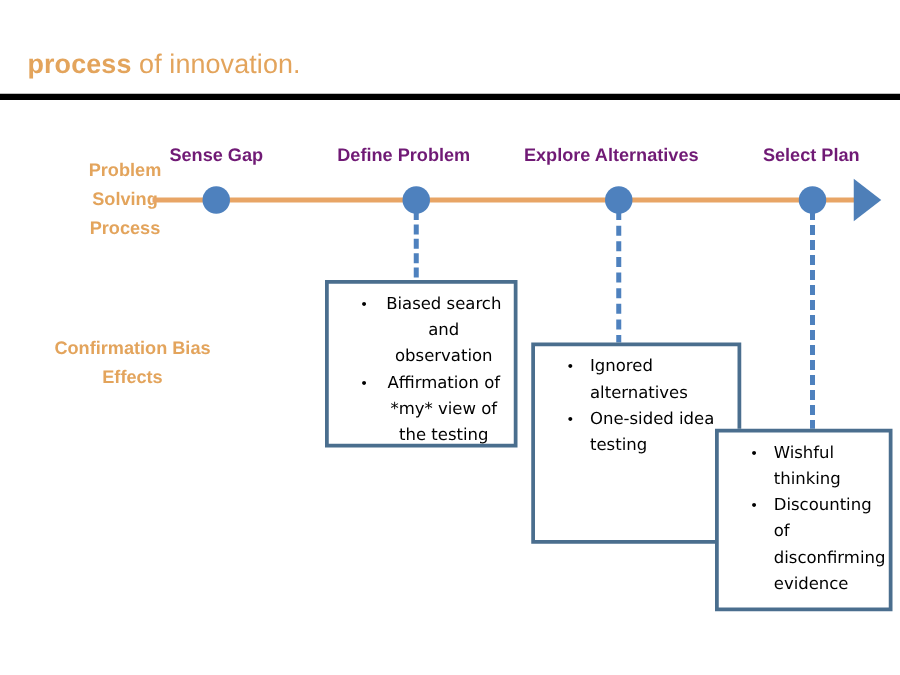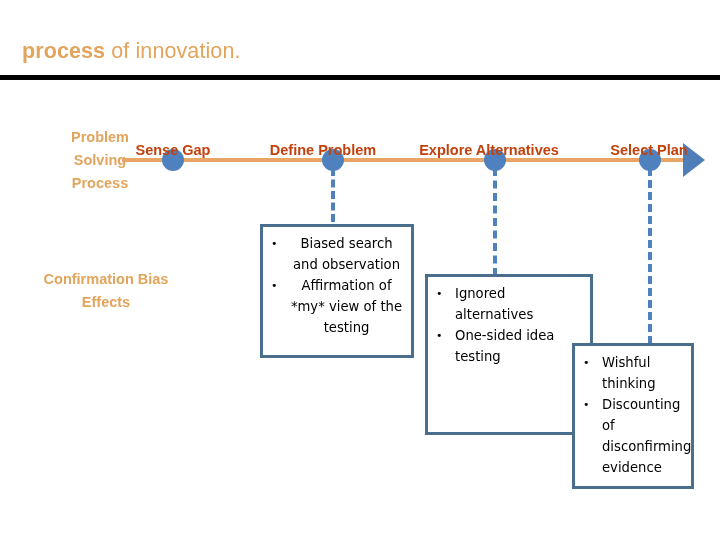--- a/index.html
+++ b/index.html
@@ -84,25 +84,25 @@
   .milestone-dot {
     position: absolute;
     width: 22px;
     height: 22px;
     border-radius: 50%;
     background: #4E81BE;
     top: 149px;
   }
   .milestone-label {
     position: absolute;
-    color: #c2410c;
+    color: #701a75;
     font-weight: bold;
     font-size: 14.5px;
     white-space: nowrap;
-    top: 142px;
+    top: 117px;
     text-align: center;
   }
 
   
   #dot-1 { left: 162px; }
   #dot-2 { left: 322px; }
   #dot-3 { left: 484px; }
   #dot-4 { left: 639px; }
 
   #mlabel-1 { left: 128px; width: 90px; }
@@ -120,21 +120,21 @@
   #conn-1 { left: 331px; top: 168px; height: 54px; }
   #conn-2 { left: 493px; top: 168px; height: 108px; }
   #conn-3 { left: 648px; top: 168px; height: 176px; }
 
   
   .effect-box {
     position: absolute;
     border: 3px solid #4A6E8E;
     background: #ffffff;
     box-sizing: border-box;
-    padding: 6px 8px 6px 5px;
+    padding: 6px 8px 6px 22px;
   }
   .effect-box ul {
     list-style: none;
     margin: 0;
     padding: 0;
   }
   .effect-box li {
     position: relative;
     padding-left: 22px;
     color: #000000;
@@ -145,21 +145,21 @@
   .effect-box li::before {
     content: "\2022";
     position: absolute;
     left: 3px;
     top: 0;
     font-size: 11px;
   }
 
   #box-1 { left: 260px; top: 224px; width: 154px; height: 134px; }
   #box-2 { left: 425px; top: 274px; width: 168px; height: 161px; }
-  #box-3 { left: 572px; top: 343px; width: 122px; height: 146px; }
+  #box-3 { left: 572px; top: 343px; width: 142px; height: 146px; }
 
   #box-1 li { text-align: center; }
 </style>
 </head>
 <body>
 
 <div id="title-block">
   <br>
   <span class="bold">process</span><span> of innovation.</span>
 </div>

